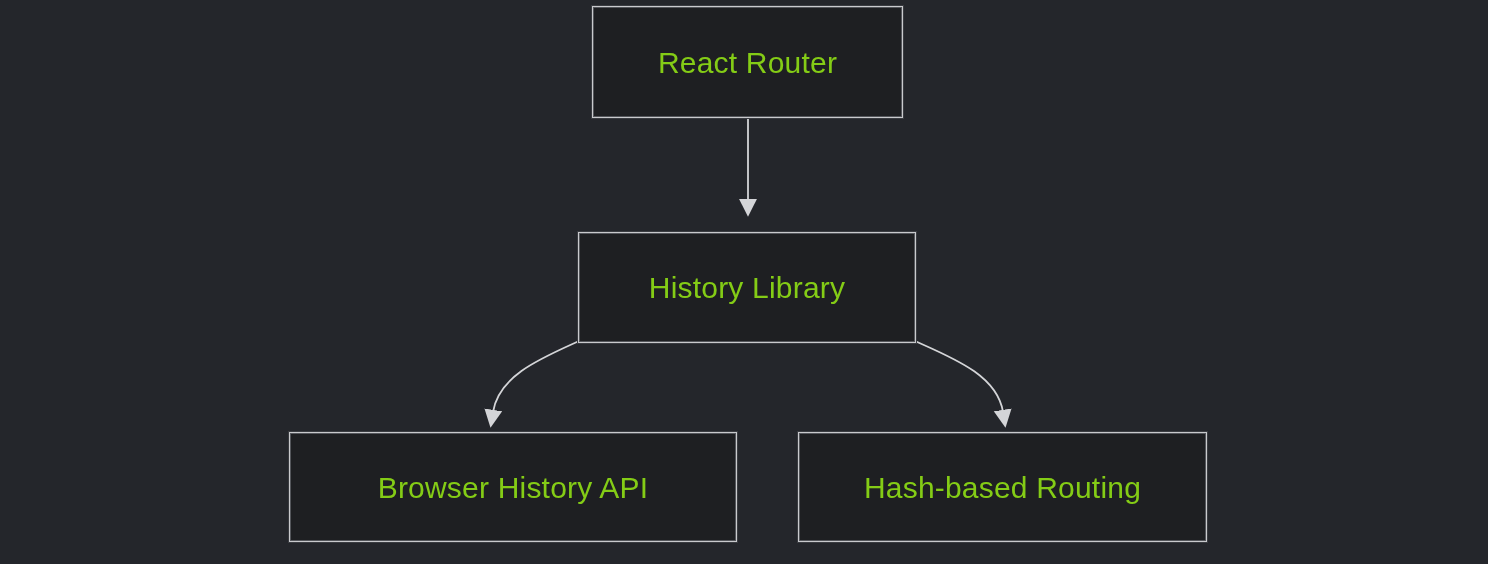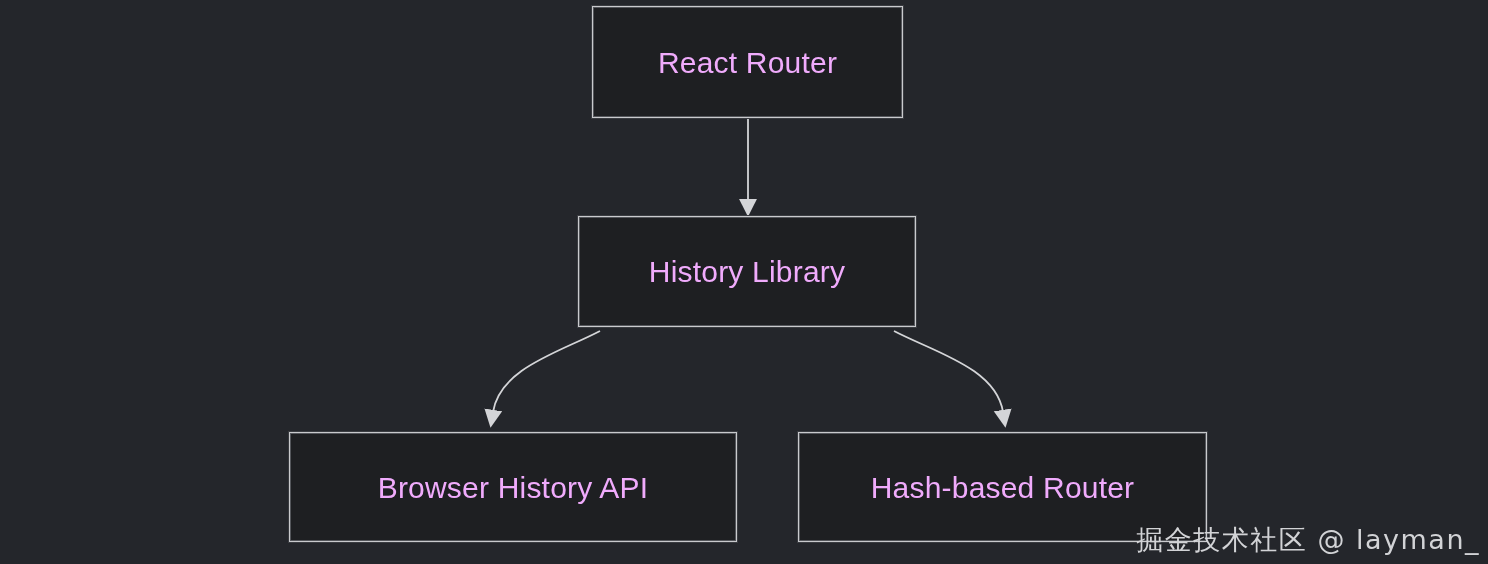--- a/index.html
+++ b/index.html
@@ -29,30 +29,30 @@
     box-sizing: border-box;
     background: #1e1f22;
     border: 1px solid #c9cacd;
     box-shadow: 0 0 0 1px #55575c inset, 0 0 0 1px #3a3c41;
     display: flex;
     align-items: center;
     justify-content: center;
     z-index: 2;
   }
   .node-label {
-    color: #f0abfc;
+    color: #84cc16;
     font-size: 30px;
     font-weight: 400;
     letter-spacing: 0.2px;
     line-height: 1.1;
     text-align: center;
     white-space: nowrap;
   }
   #node-react-router  { left: 592px; top: 6px;   width: 311px; height: 112px; }
-  #node-history-lib   { left: 578px; top: 216px; width: 338px; height: 111px; }
+  #node-history-lib   { left: 578px; top: 232px; width: 338px; height: 111px; }
   #node-browser-api   { left: 289px; top: 432px; width: 448px; height: 110px; }
   #node-hash-routing  { left: 798px; top: 432px; width: 409px; height: 110px; }
 
   #watermark {
     position: absolute;
     right: 8px;
     bottom: 6px;
     color: #d2d3d6;
     font-size: 27px;
     letter-spacing: 1.5px;
@@ -92,18 +92,17 @@
 
   <div class="node" id="node-history-lib">
     <span class="node-label">History Library</span>
   </div>
 
   <div class="node" id="node-browser-api">
     <span class="node-label">Browser History API</span>
   </div>
 
   <div class="node" id="node-hash-routing">
-    <span class="node-label">Hash-based Router</span>
+    <span class="node-label">Hash-based Routing</span>
   </div>
 
-  <div id="watermark">掘金技术社区 @ layman_</div>
 
 </div>
 
 </body></html>

